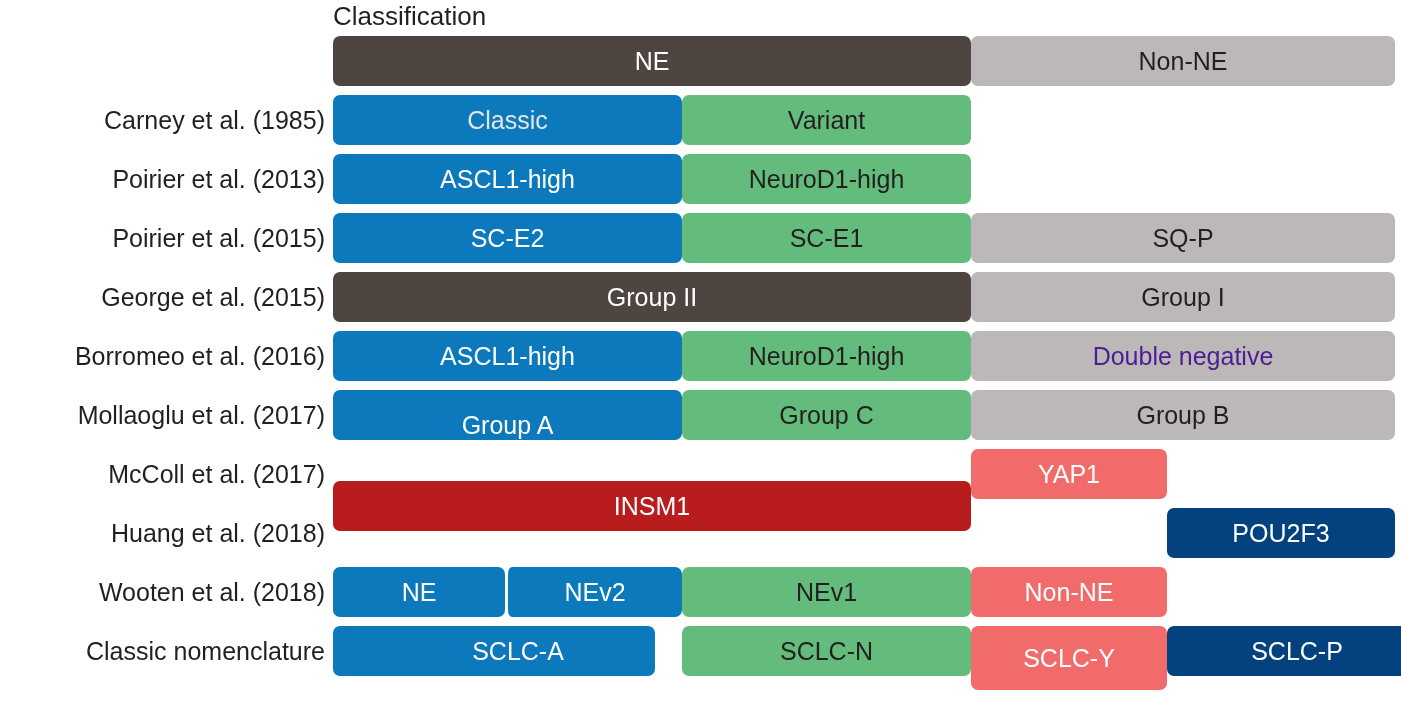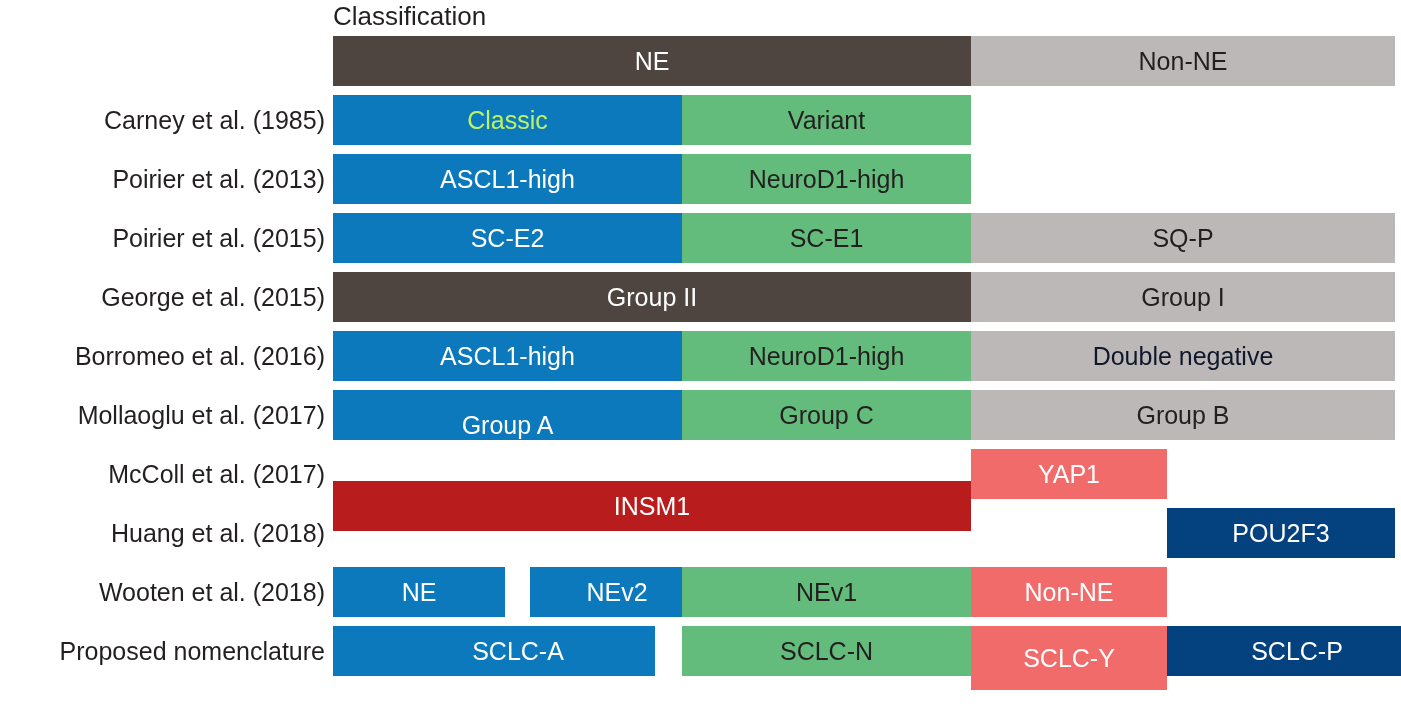--- a/index.html
+++ b/index.html
@@ -45,20 +45,21 @@
 
   
   .bar {
     position: absolute;
     display: flex;
     align-items: center;
     justify-content: center;
     font-size: 25px;
     white-space: nowrap;
     box-sizing: border-box;
+    border-radius: 7px;
   }
   .bar-label {
     pointer-events: none;
   }
   .bar.sep-left {
     border-left: 3px solid #ffffff;
   }
 </style>
 </head>
 <body>
@@ -71,21 +72,21 @@
       <div>
         <div class="bar" style="left: 333px; width: 638px; top: 36px; height: 50px; background: rgb(78, 69, 64); color: rgb(255, 255, 255);">
           <span class="bar-label">NE</span>
         </div>
         <div class="bar" style="left: 971px; width: 424px; top: 36px; height: 50px; background: rgb(189, 184, 184); color: rgb(35, 31, 32);">
           <span class="bar-label">Non-NE</span>
         </div>
       </div>
       <div>
         <div class="row-label" style="top: 95px; height: 50px; line-height: 50px;">Carney et al. (1985)</div>
-        <div class="bar" style="left: 333px; width: 349px; top: 95px; height: 50px; background: rgb(12, 121, 189); color: #bef264;">
+        <div class="bar" style="left: 333px; width: 349px; top: 95px; height: 50px; background: rgb(12, 121, 189); color: #e5e5e5;">
           <span class="bar-label">Classic</span>
         </div>
         <div class="bar" style="left: 682px; width: 289px; top: 95px; height: 50px; background: rgb(99, 188, 123); color: rgb(35, 31, 32);">
           <span class="bar-label">Variant</span>
         </div>
       </div>
       <div>
         <div class="row-label" style="top: 154px; height: 50px; line-height: 50px;">Poirier et al. (2013)</div>
         <div class="bar" style="left: 333px; width: 349px; top: 154px; height: 50px; background: rgb(12, 121, 189); color: rgb(255, 255, 255);">
           <span class="bar-label">ASCL1-high</span>
@@ -116,21 +117,21 @@
         </div>
       </div>
       <div>
         <div class="row-label" style="top: 331px; height: 50px; line-height: 50px;">Borromeo et al. (2016)</div>
         <div class="bar" style="left: 333px; width: 349px; top: 331px; height: 50px; background: rgb(12, 121, 189); color: rgb(255, 255, 255);">
           <span class="bar-label">ASCL1-high</span>
         </div>
         <div class="bar" style="left: 682px; width: 289px; top: 331px; height: 50px; background: rgb(99, 188, 123); color: rgb(35, 31, 32);">
           <span class="bar-label">NeuroD1-high</span>
         </div>
-        <div class="bar" style="left: 971px; width: 424px; top: 331px; height: 50px; background: rgb(189, 184, 184); color: #0f172a;">
+        <div class="bar" style="left: 971px; width: 424px; top: 331px; height: 50px; background: rgb(189, 184, 184); color: #4c1d95;">
           <span class="bar-label">Double negative</span>
         </div>
       </div>
       <div>
         <div class="row-label" style="top: 390px; height: 50px; line-height: 50px;">Mollaoglu et al. (2017)</div>
         <div class="bar" style="left: 333px; width: 349px; top: 390px; height: 50px; background: rgb(12, 121, 189); color: rgb(255, 255, 255); align-items: flex-end;">
           <span class="bar-label">Group A</span>
         </div>
         <div class="bar" style="left: 682px; width: 289px; top: 390px; height: 50px; background: rgb(99, 188, 123); color: rgb(35, 31, 32);">
           <span class="bar-label">Group C</span>
@@ -152,32 +153,32 @@
         <div class="row-label" style="top: 508px; height: 50px; line-height: 50px;">Huang et al. (2018)</div>
         <div class="bar" style="left: 1167px; width: 228px; top: 508px; height: 50px; background: rgb(3, 66, 126); color: rgb(255, 255, 255);">
           <span class="bar-label">POU2F3</span>
         </div>
       </div>
       <div>
         <div class="row-label" style="top: 567px; height: 50px; line-height: 50px;">Wooten et al. (2018)</div>
         <div class="bar" style="left: 333px; width: 172px; top: 567px; height: 50px; background: rgb(12, 121, 189); color: rgb(255, 255, 255);">
           <span class="bar-label">NE</span>
         </div>
-        <div class="bar sep-left" style="left: 505px; width: 177px; top: 567px; height: 50px; background: rgb(12, 121, 189); color: rgb(255, 255, 255); margin-left: 22px;">
+        <div class="bar sep-left" style="left: 505px; width: 177px; top: 567px; height: 50px; background: rgb(12, 121, 189); color: rgb(255, 255, 255);">
           <span class="bar-label">NEv2</span>
         </div>
         <div class="bar" style="left: 682px; width: 289px; top: 567px; height: 50px; background: rgb(99, 188, 123); color: rgb(35, 31, 32);">
           <span class="bar-label">NEv1</span>
         </div>
         <div class="bar" style="left: 971px; width: 196px; top: 567px; height: 50px; background: rgb(242, 107, 107); color: rgb(255, 255, 255);">
           <span class="bar-label">Non-NE</span>
         </div>
       </div>
       <div>
-        <div class="row-label" style="top: 626px; height: 50px; line-height: 50px;">Proposed nomenclature</div>
+        <div class="row-label" style="top: 626px; height: 50px; line-height: 50px;">Classic nomenclature</div>
         <div class="bar" style="left: 333px; width: 322px; top: 626px; height: 50px; background: rgb(12, 121, 189); color: rgb(255, 255, 255); padding-left: 48px;">
           <span class="bar-label">SCLC-A</span>
         </div>
         <div class="bar" style="left: 682px; width: 289px; top: 626px; height: 50px; background: rgb(99, 188, 123); color: rgb(35, 31, 32);">
           <span class="bar-label">SCLC-N</span>
         </div>
         <div class="bar" style="left: 971px; width: 196px; top: 626px; height: 64px; background: rgb(242, 107, 107); color: rgb(255, 255, 255);">
           <span class="bar-label">SCLC-Y</span>
         </div>
         <div class="bar" style="left: 1167px; width: 260px; top: 626px; height: 50px; background: rgb(3, 66, 126); color: rgb(255, 255, 255);">

